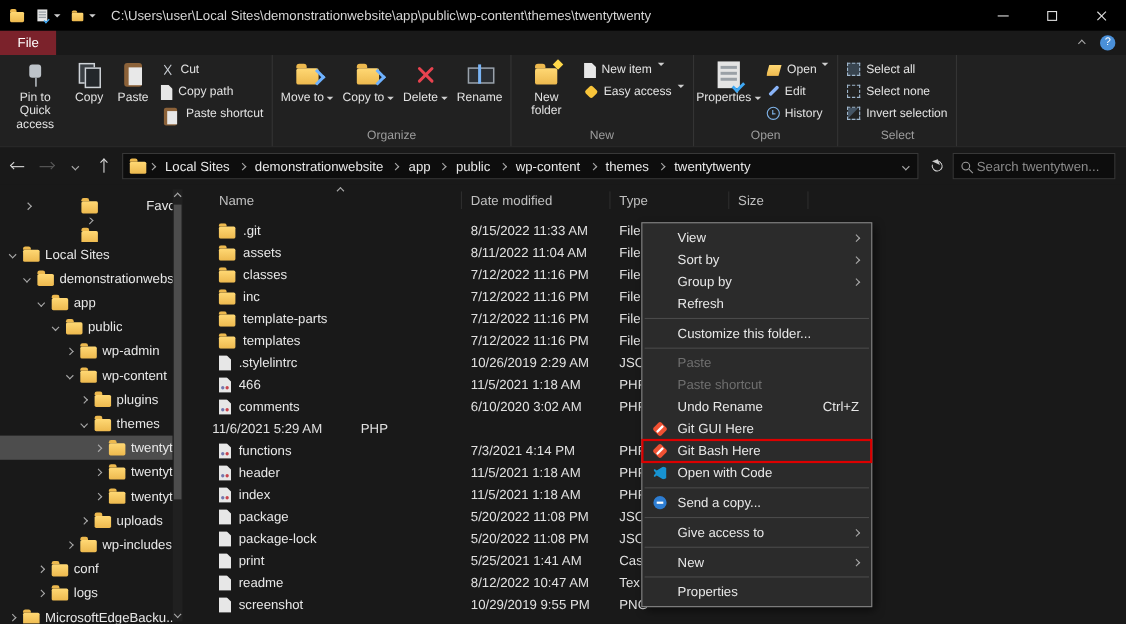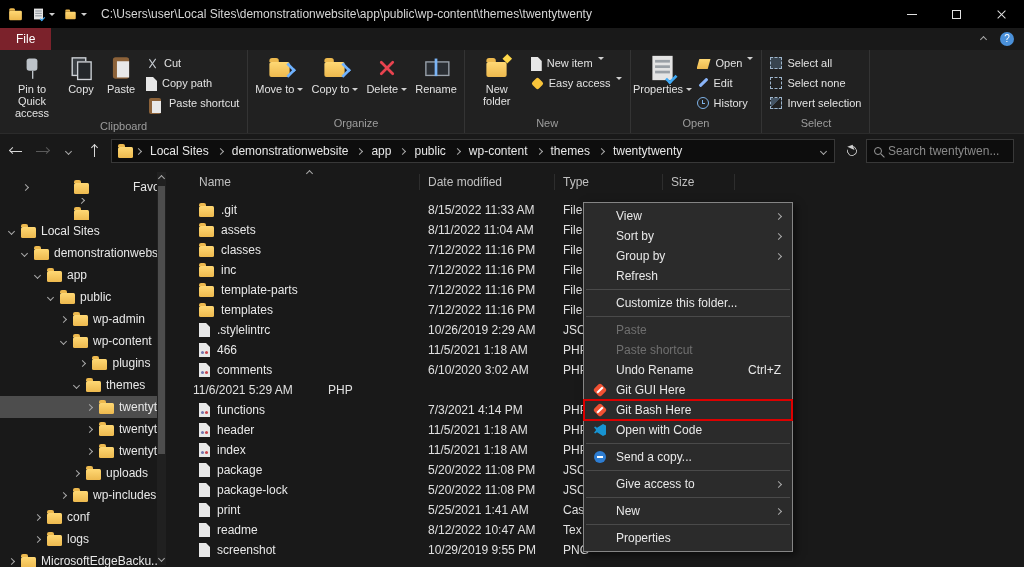--- a/index.html
+++ b/index.html
@@ -240,21 +240,20 @@
               <div class="btn-small">
                 <span class="icon i-doc"></span>
                 <span class="lbl">Copy path</span>
               </div>
               <div class="btn-small">
                 <span class="icon i-paste"></span>
                 <span class="lbl">Paste shortcut</span>
               </div>
             </div>
           </div>
-          <div class="rgroup-label">Clipboard</div>
         </div>
         <div class="rgroup">
           <div class="ritems">
             <div class="btn-big">
               <span class="big-ic">
                 <span class="icon i-folder i-arrowed"></span>
               </span>
               <span class="lblrow">
                 <span class="lbl">Move to</span>
                 <span class="caret"></span>
@@ -470,21 +469,21 @@
             <span class="icon i-folder"></span>
             <span class="tree-label">wp-admin</span>
           </div>
           <div class="tree-row" style="padding-left: 58px;">
             <span class="chev-slot">
               <span class="chev d"></span>
             </span>
             <span class="icon i-folder"></span>
             <span class="tree-label">wp-content</span>
           </div>
-          <div class="tree-row" style="padding-left: 71px; justify-content: center;">
+          <div class="tree-row" style="padding-left: 71px;">
             <span class="chev-slot">
               <span class="chev r"></span>
             </span>
             <span class="icon i-folder"></span>
             <span class="tree-label">plugins</span>
           </div>
           <div class="tree-row" style="padding-left: 71px;">
             <span class="chev-slot">
               <span class="chev d"></span>
             </span>

